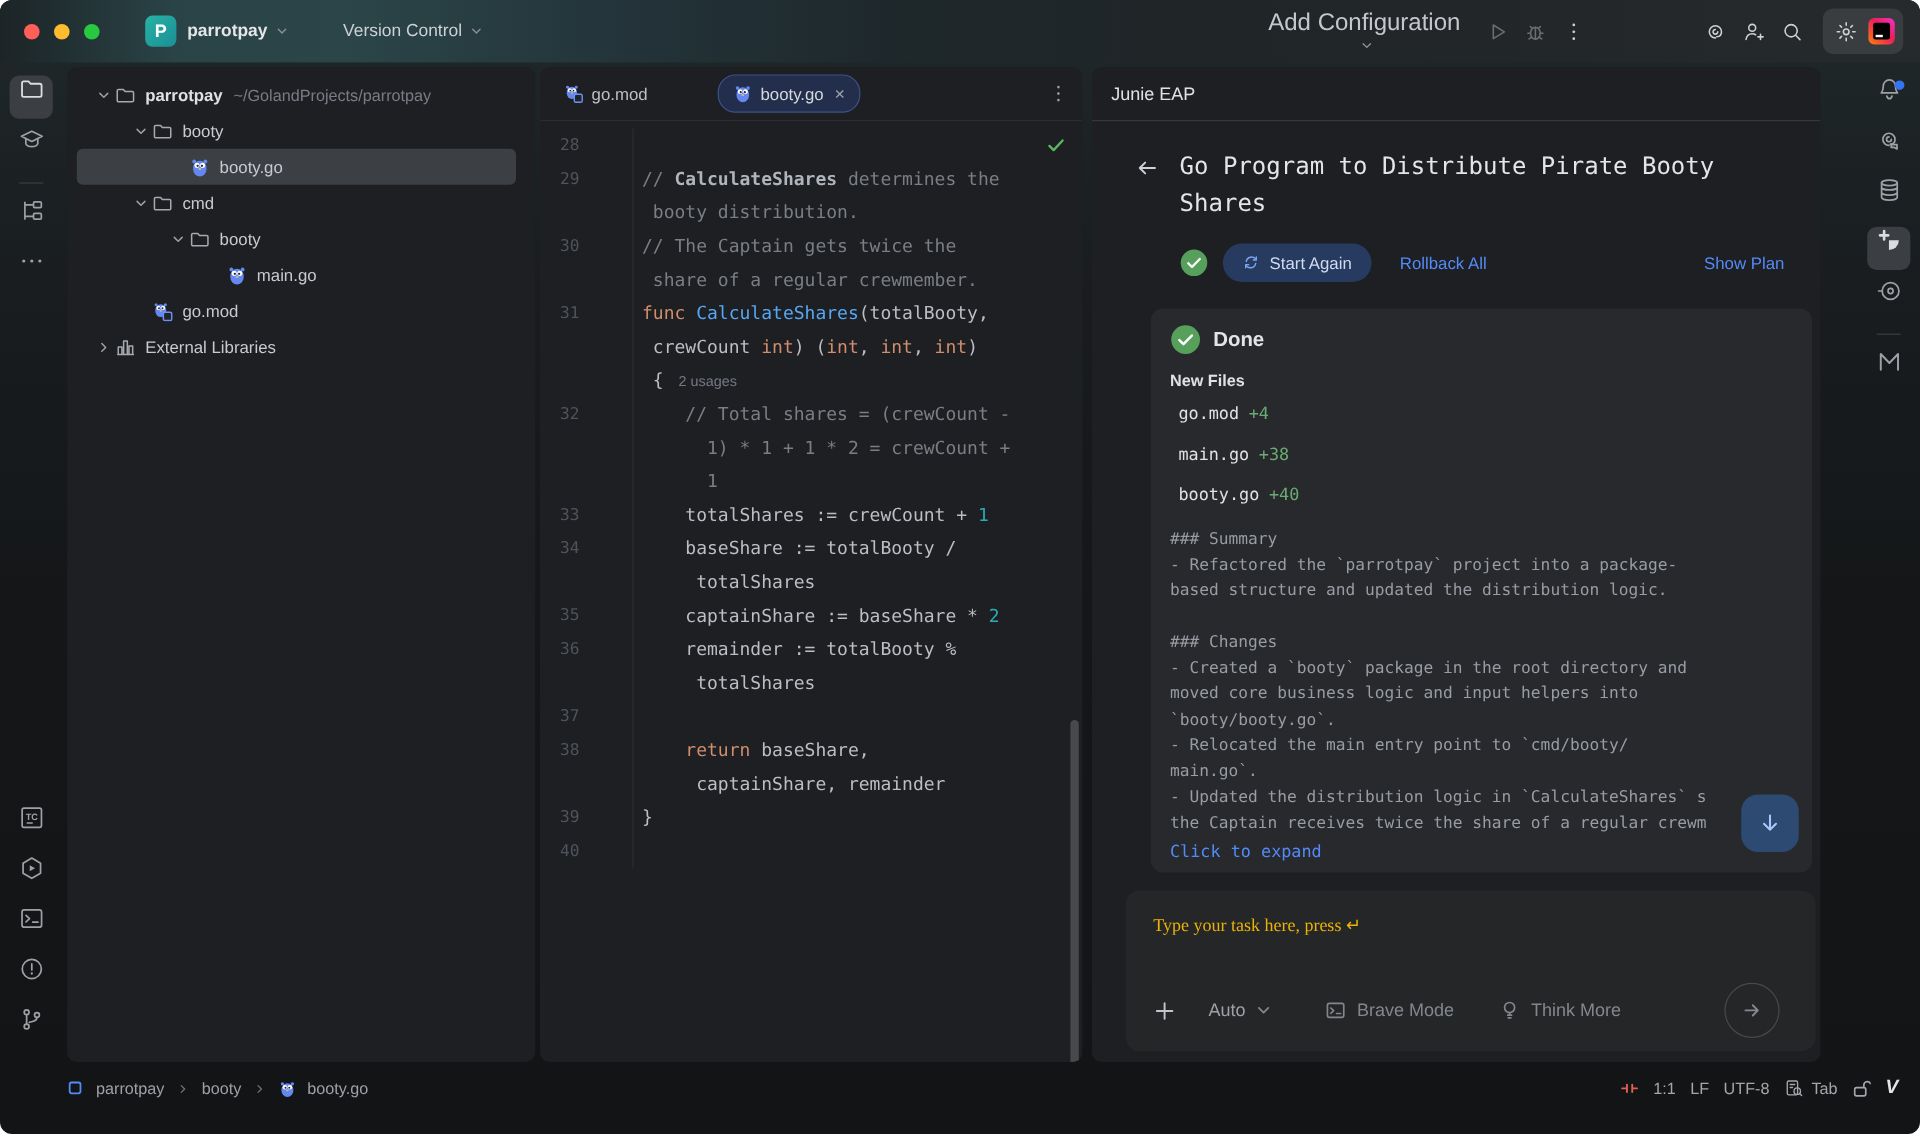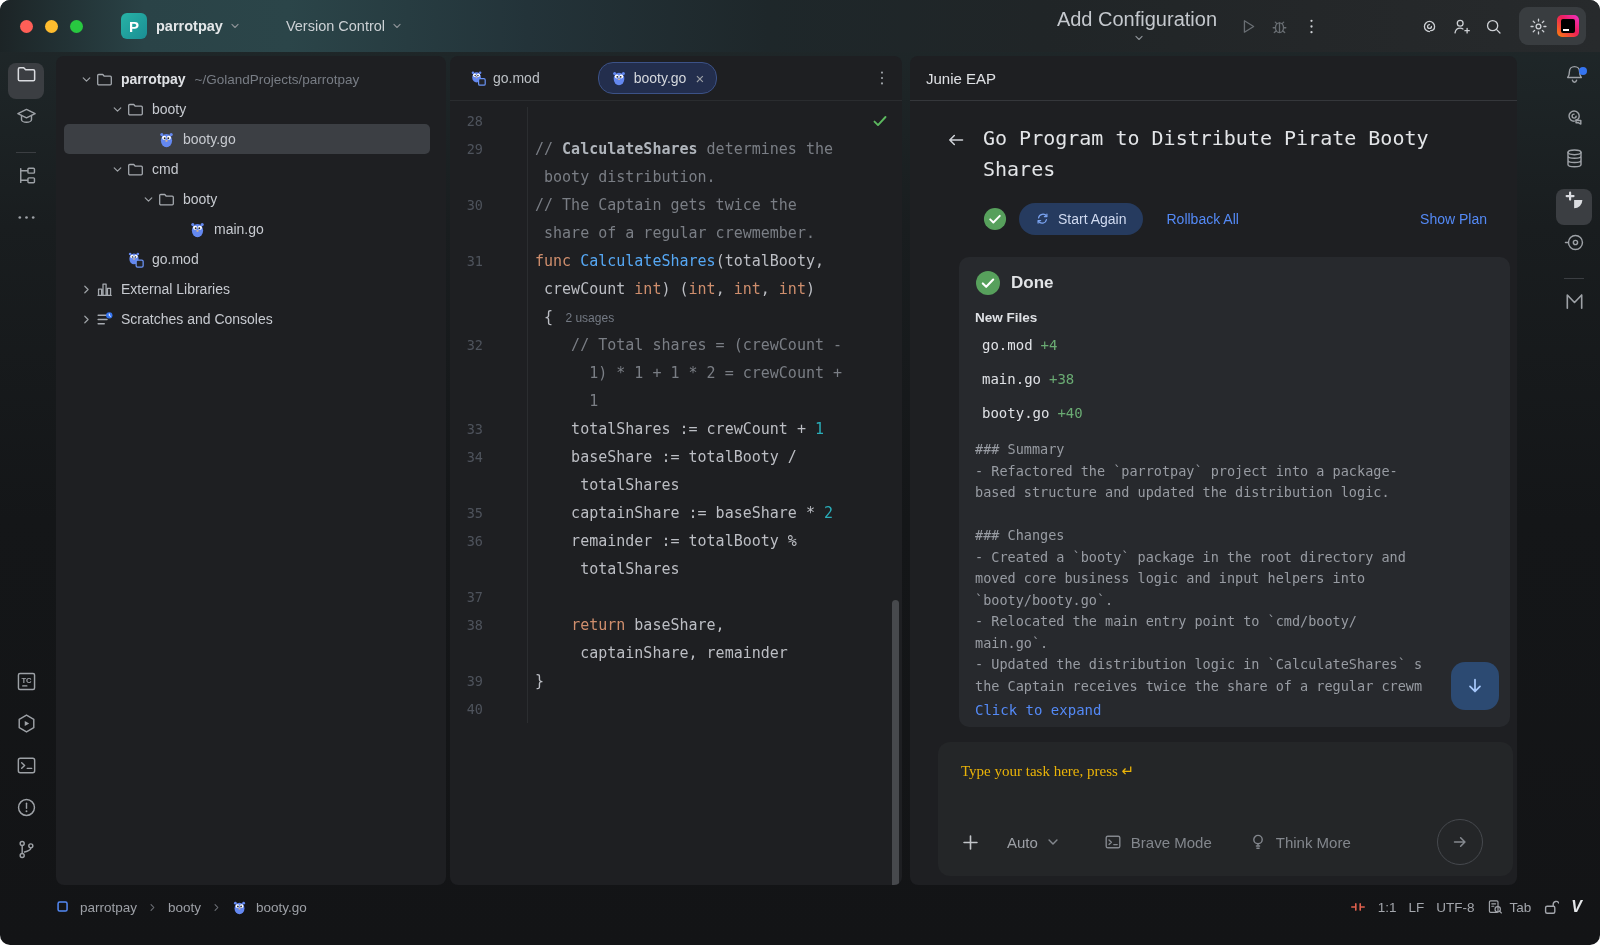--- a/index.html
+++ b/index.html
@@ -401,35 +401,20 @@
                   <path d="M6.2 4.5 9.7 8l-3.5 3.5"></path>
                 </svg>
               </span>
               <span class="tree-ico">
                 <svg viewBox="0 0 16 16" fill="none" stroke="currentColor" stroke-width="1.2" stroke-linecap="round" stroke-linejoin="round">
                   <path d="M2.4 13.6v-6h2.9v6M6.6 13.6V2.9h2.9v10.7M10.8 13.6V6.9h2.9v6.7M2 13.6h12.3"></path>
                 </svg>
               </span>
               <span class="tree-label">External Libraries</span>
             </div>
-            <div class="tree-row" style="padding-left: 12px;">
-              <span class="tree-chev">
-                <svg viewBox="0 0 16 16" fill="none" stroke="currentColor" stroke-width="1.3" stroke-linecap="round" stroke-linejoin="round">
-                  <path d="M6.2 4.5 9.7 8l-3.5 3.5"></path>
-                </svg>
-              </span>
-              <span class="tree-ico">
-                <svg viewBox="0 0 16 16" fill="none" stroke-linecap="round">
-                  <path d="M2 4h8.4M2 8h8.4M2 12h5.8" stroke="currentColor" stroke-width="1.3"></path>
-                  <circle cx="12.5" cy="4.1" r="3" fill="#3574f0" stroke="none"></circle>
-                  <path d="M12.5 2.8v1.5l1.1.6" stroke="#fff" stroke-width=".9"></path>
-                </svg>
-              </span>
-              <span class="tree-label">Scratches and Consoles</span>
-            </div>
           </div>
       </div>
 
       <div class="panel editor-panel">
         <div class="tabbar">
           <div class="tab">
             <span class="tico">
                 <svg viewBox="0 0 16 16">
                   <g transform="scale(.82)">
                     <circle cx="3.6" cy="3.4" r="1.5" fill="#6488f0"></circle>

